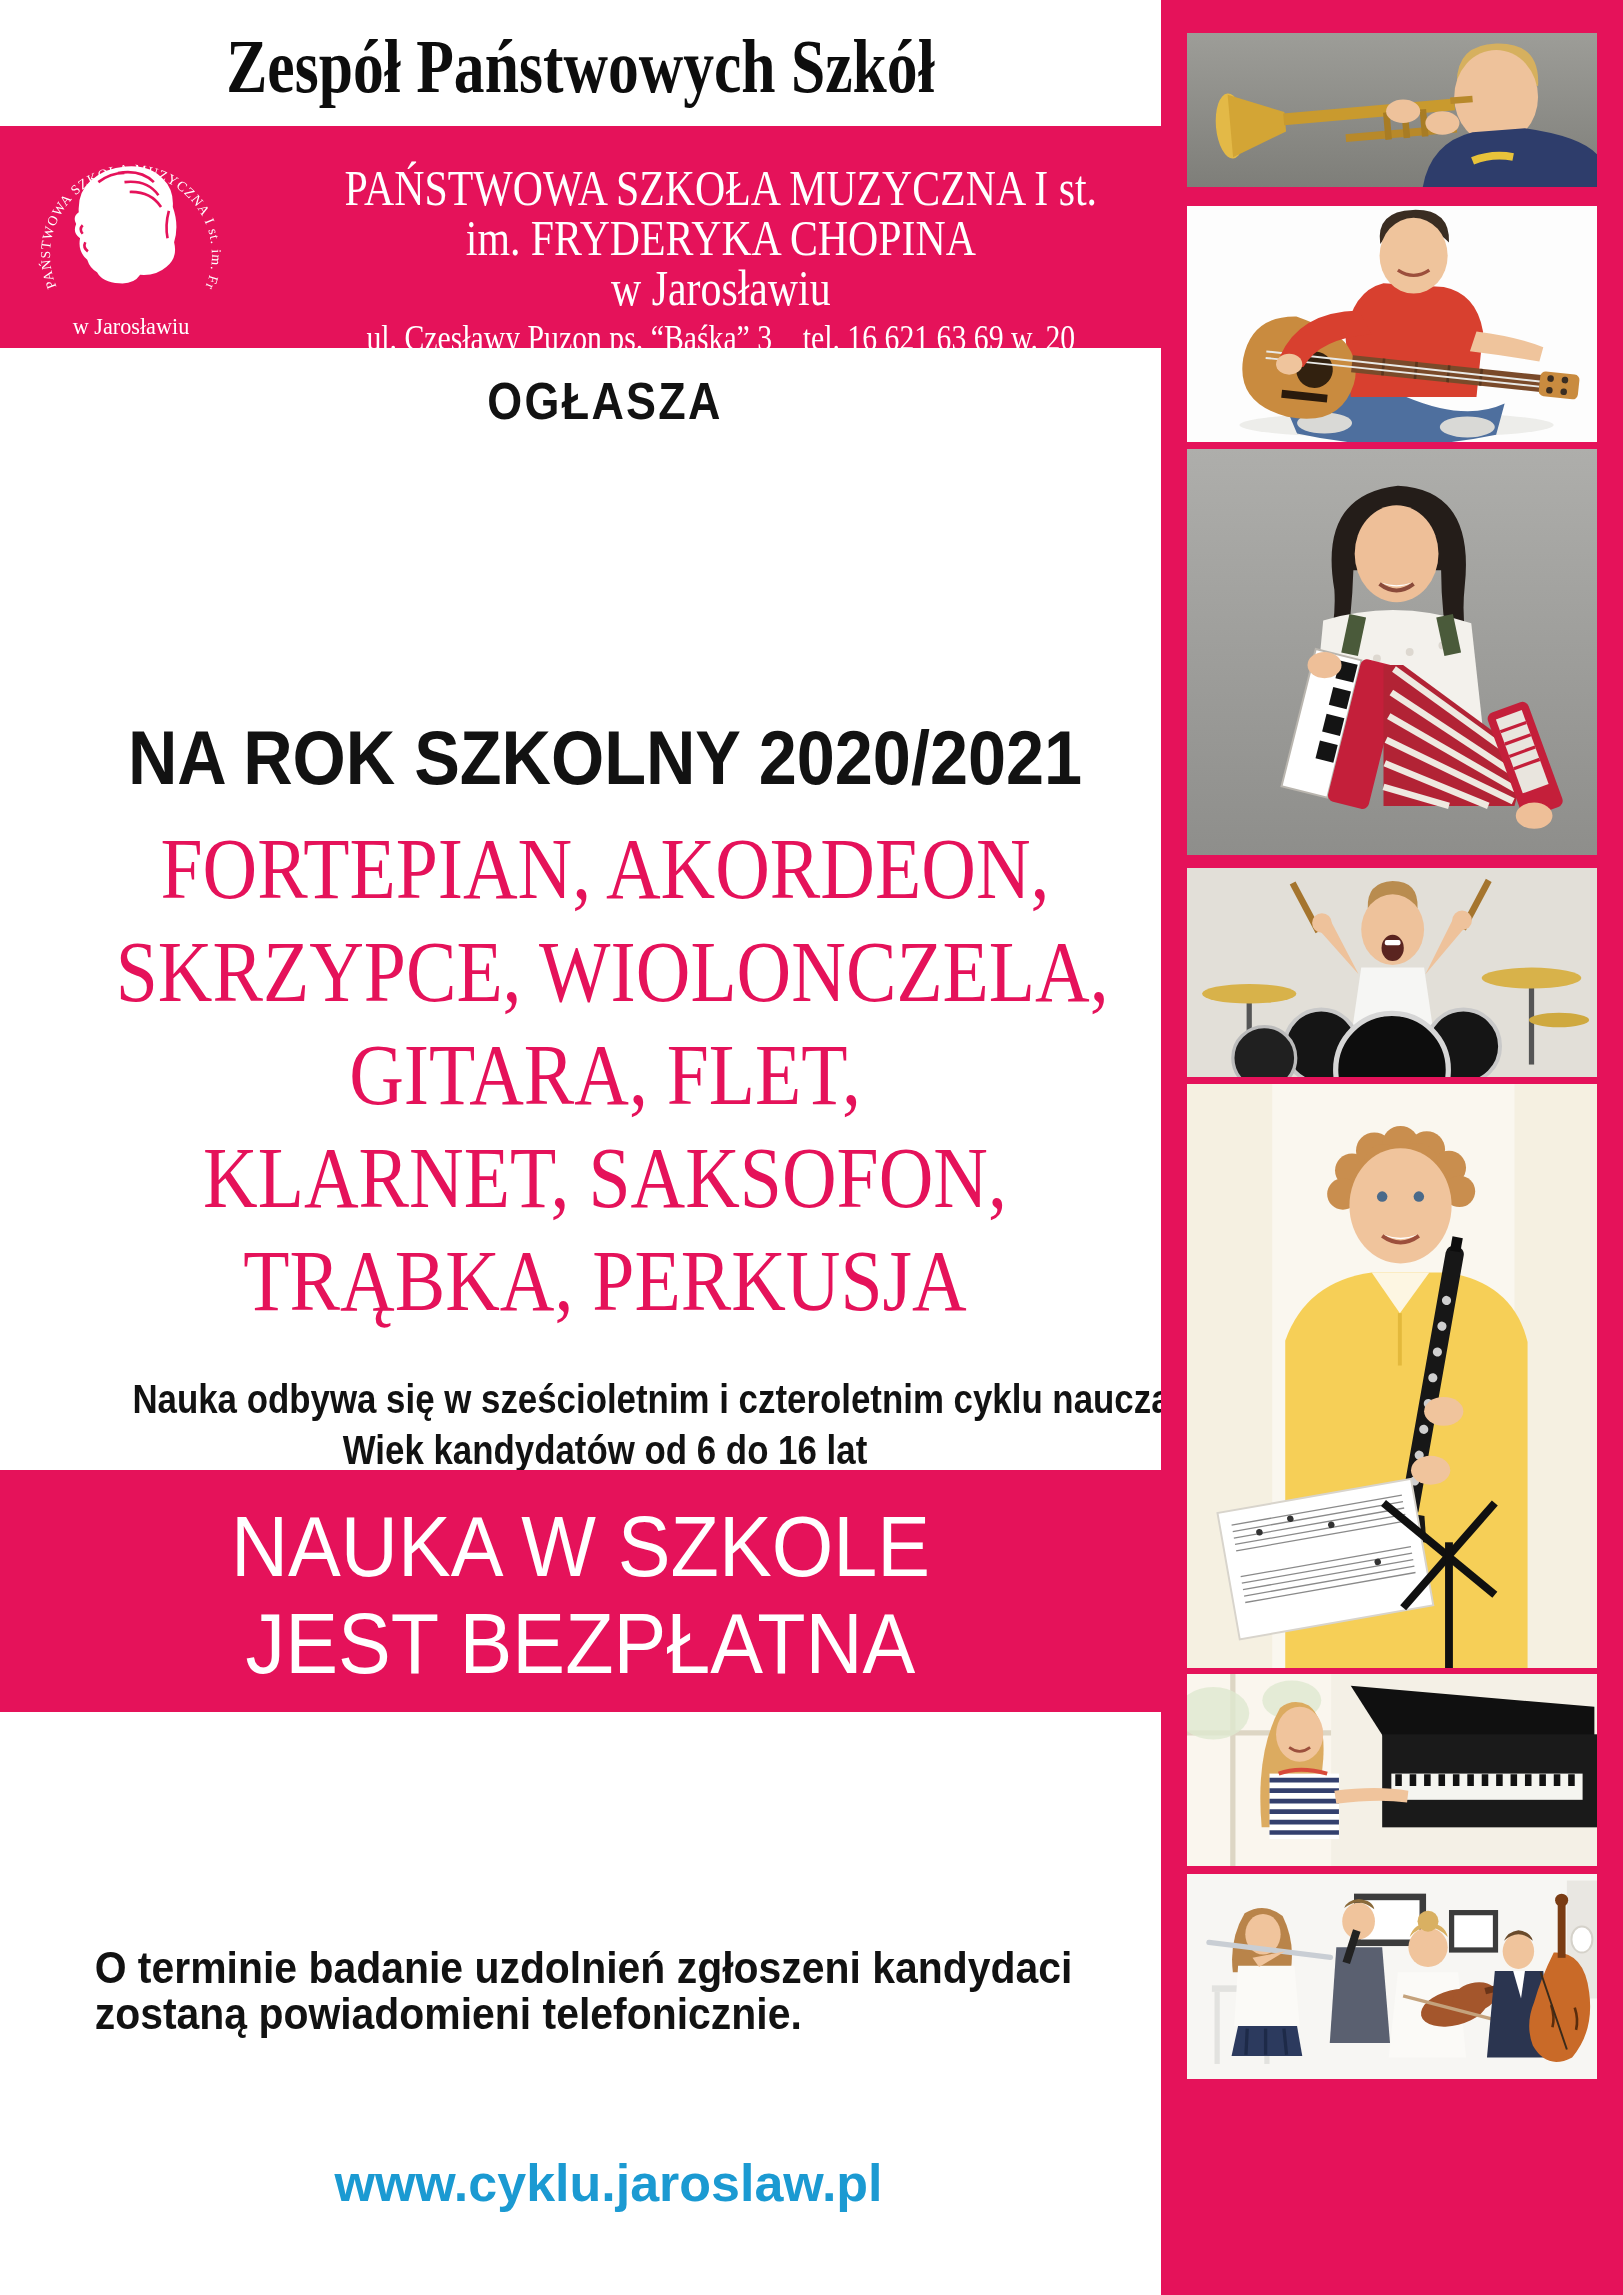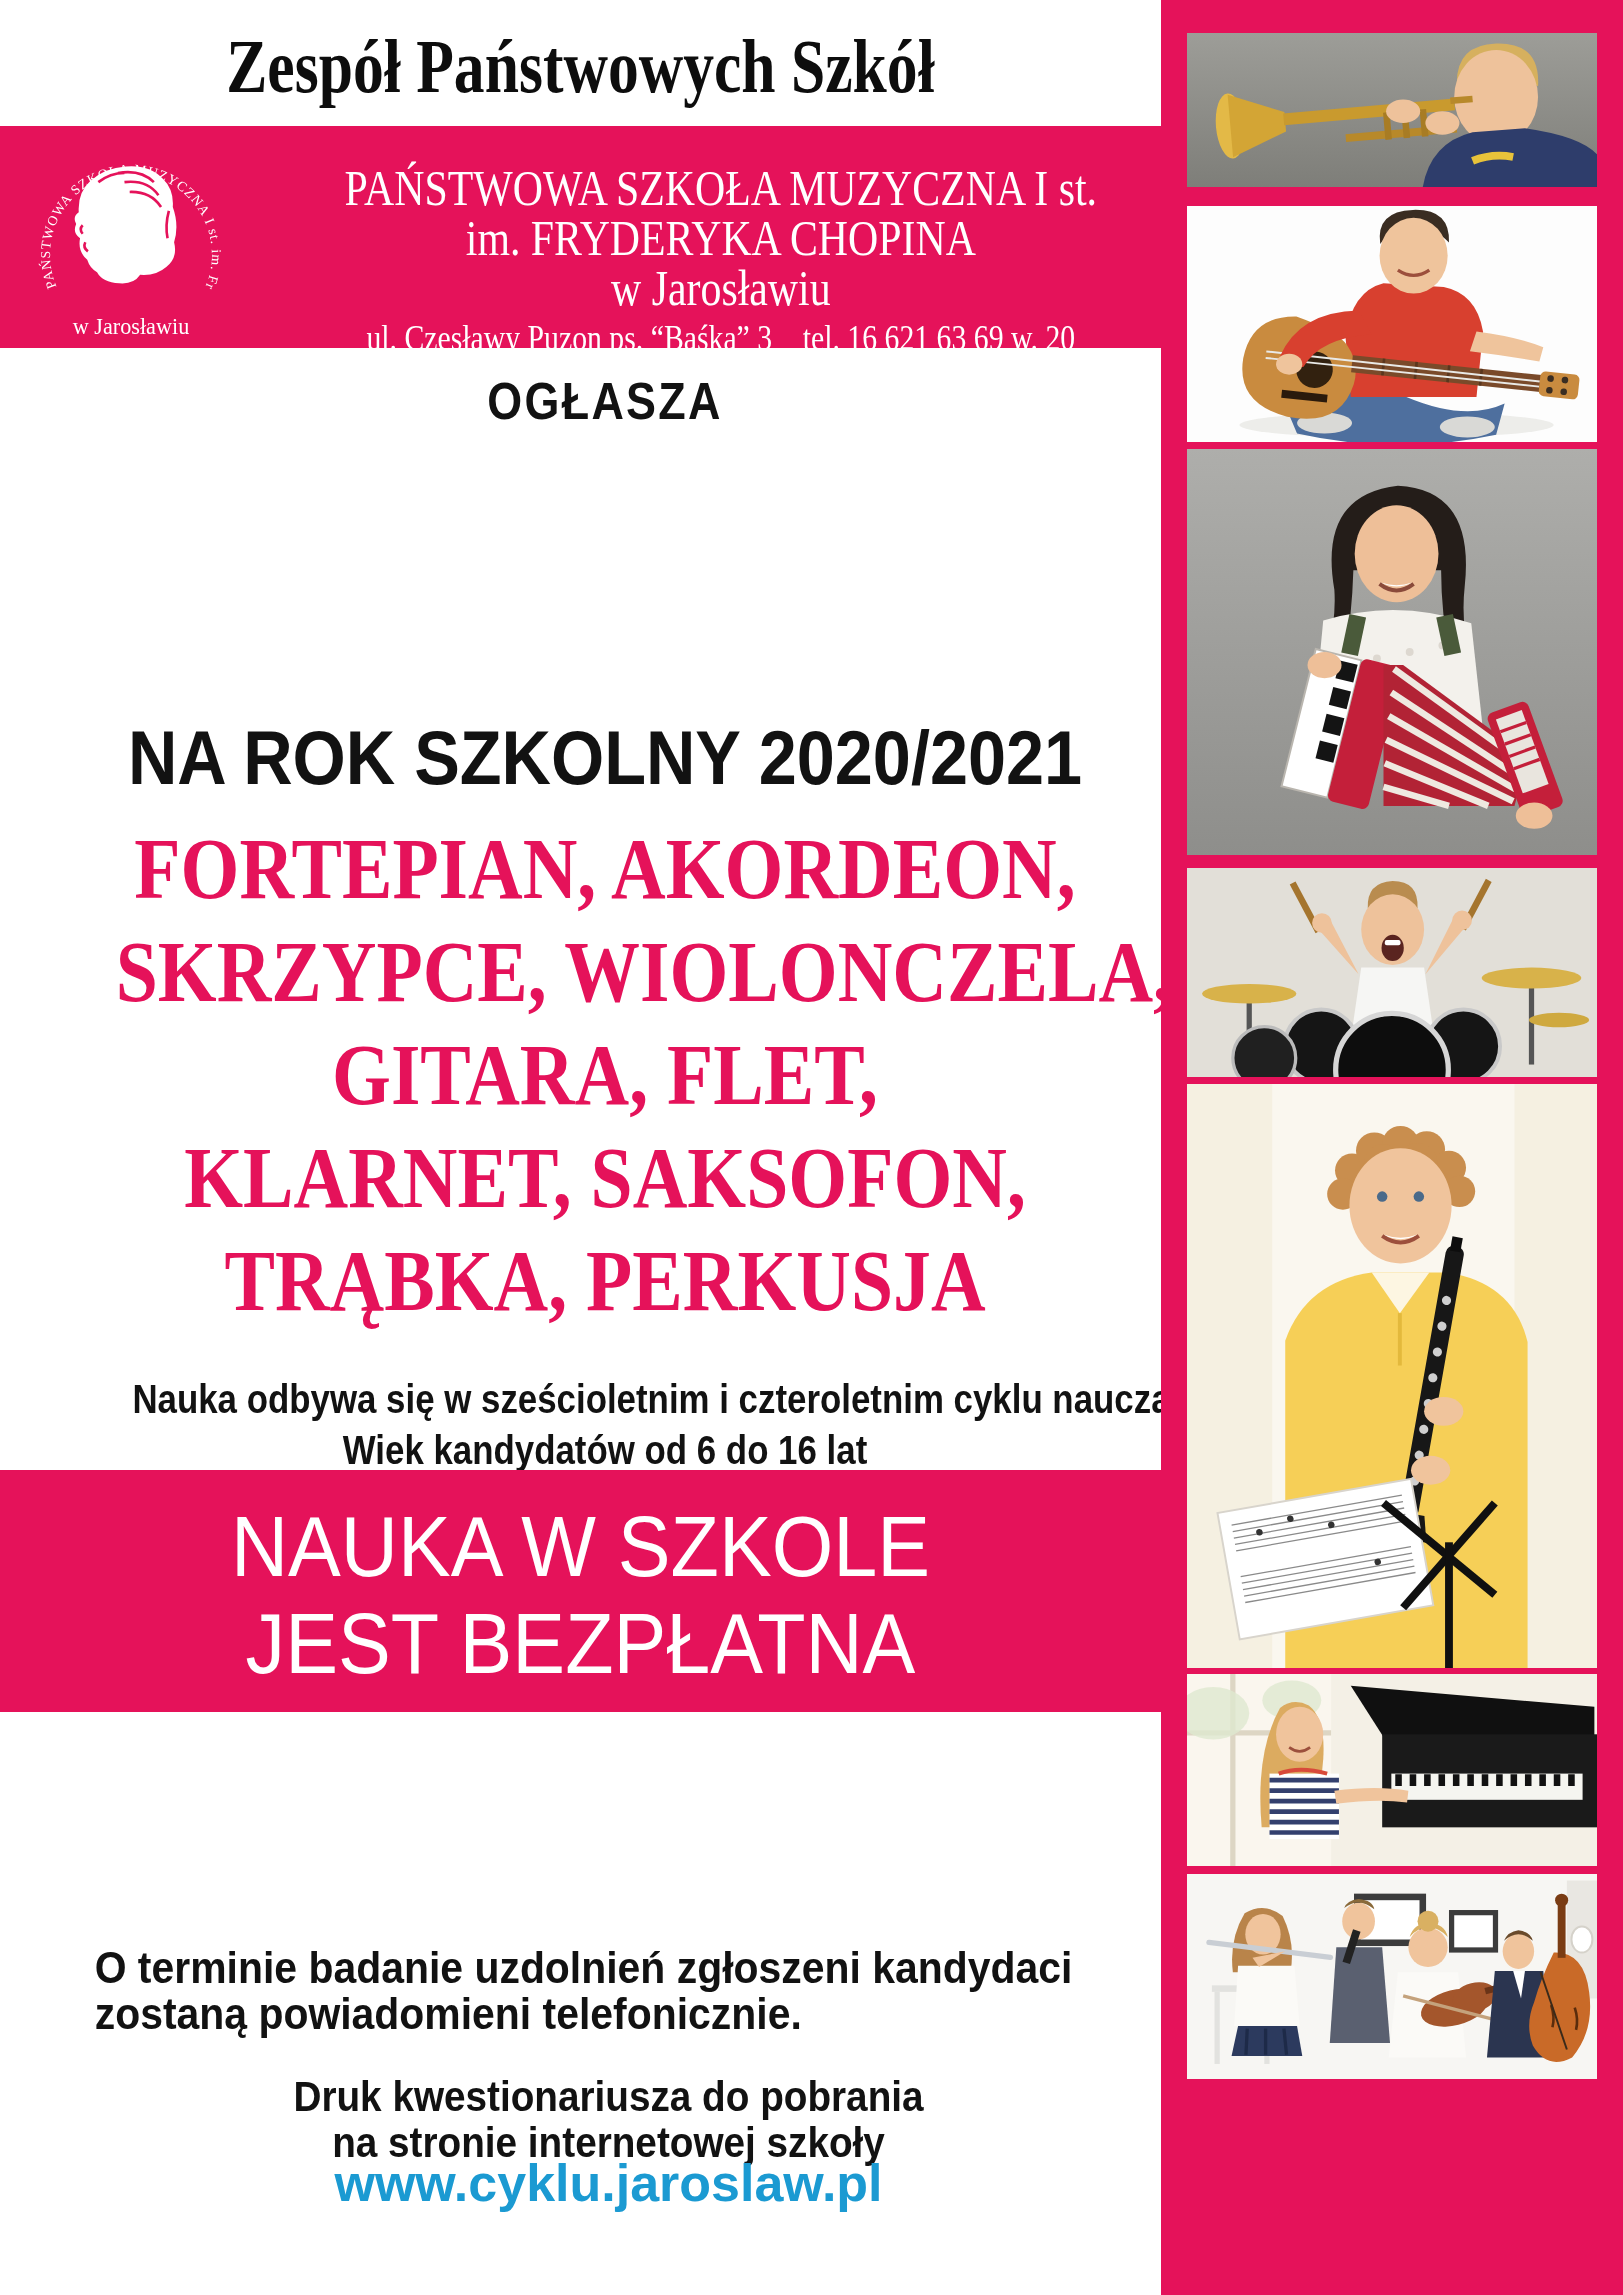--- a/index.html
+++ b/index.html
@@ -30,21 +30,21 @@
 
   .zapisy-wrap{position:absolute;top:406px;left:49px;width:1112px;height:301px;}
   .zapisy-wrap text{
     font-family:"Liberation Serif",serif;font-weight:bold;
     filter:drop-shadow(-26px 28px 16px rgba(0,0,0,.50)) drop-shadow(20px -14px 16px rgba(0,0,0,.30));}
 
   .subheadline{position:absolute;top:718px;left:49px;width:1112px;text-align:center;
     font-weight:bold;font-size:76px;line-height:79px;transform:scaleX(.90);white-space:nowrap;}
 
   .instruments{position:absolute;top:818px;left:49px;width:1112px;text-align:center;
-    font-family:"Liberation Serif",serif;font-weight:bold;color:var(--crimson);}
+    font-family:"Liberation Serif",serif;font-weight:normal;color:var(--crimson);}
   .instr-line{font-size:86px;line-height:103px;transform:scaleX(.88);white-space:nowrap;}
 
   .study-note{position:absolute;top:1374px;left:49px;width:1112px;text-align:center;font-weight:bold;}
   .note-line{font-size:41px;line-height:51px;transform:scaleX(.85);white-space:nowrap;}
 
   .free-banner{position:absolute;top:1470px;left:0;width:1161px;height:242px;background:var(--crimson);
     text-align:center;color:#fff;font-weight:normal;padding-top:28px;box-sizing:border-box;}
   .free-line{font-size:86px;line-height:97px;transform:scaleX(.92);white-space:nowrap;}
 
   .application{position:absolute;top:1771px;left:56px;width:1105px;text-align:center;font-weight:bold;}
@@ -121,24 +121,20 @@
     <div class="free-line">NAUKA W SZKOLE</div>
     <div class="free-line">JEST BEZPŁATNA</div>
   </div>
 
 
   <div class="notification">
     <div class="ntf-line">O terminie badanie uzdolnień zgłoszeni kandydaci</div>
     <div class="ntf-line">zostaną powiadomieni telefonicznie.</div>
   </div>
 
-  <div class="download">
-    <div class="dl-line">Druk kwestionariusza do pobrania</div>
-    <div class="dl-line">na stronie internetowej szkoły</div>
-  </div>
 
   <div class="website">
     <a href="#">www.cyklu.jaroslaw.pl</a>
   </div>
 
   <div class="sidebar">
 
     <div class="photo" style="top:33px;height:154px;">
       <svg viewBox="0 0 626 236" preserveAspectRatio="none">
         <defs>

